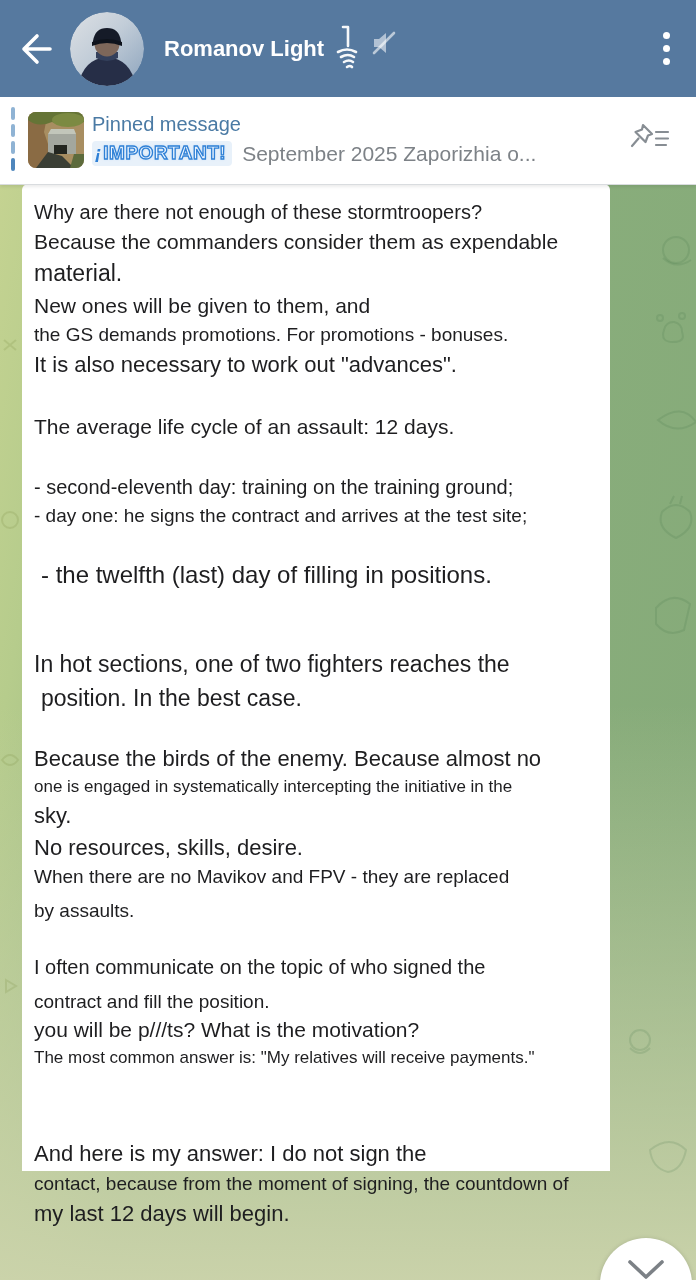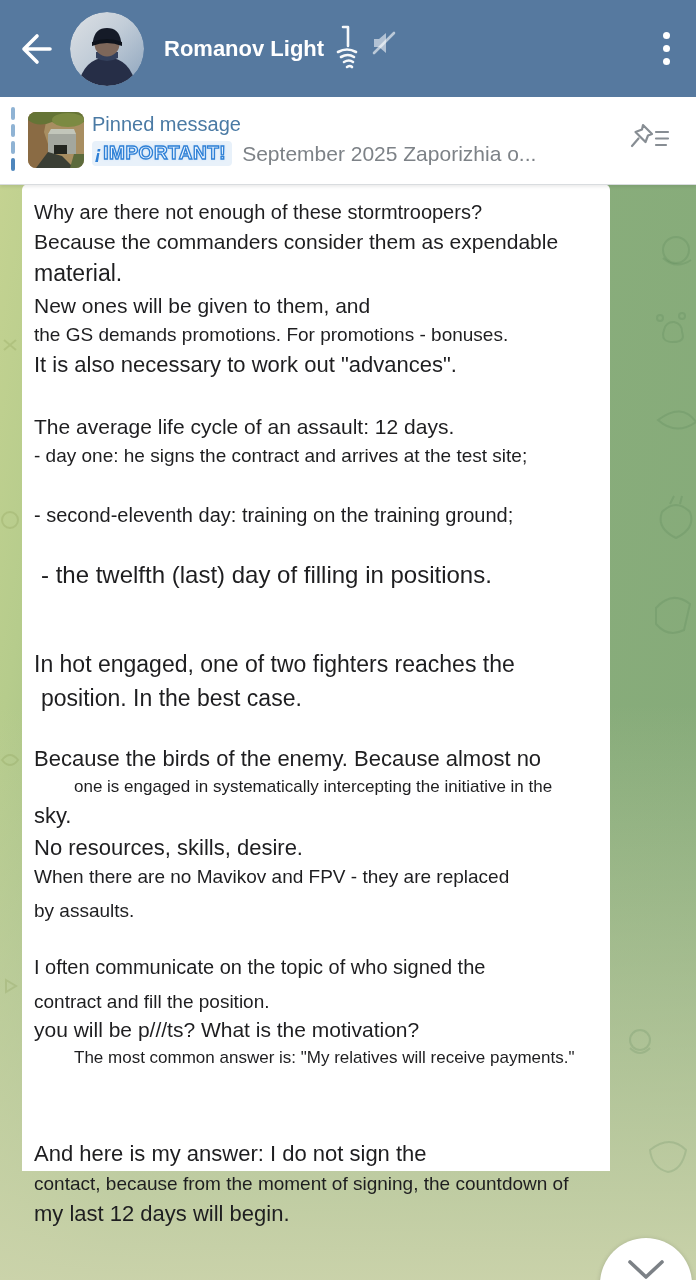--- a/index.html
+++ b/index.html
@@ -48,21 +48,21 @@
   }
   .pin-preview{color:#7d8287;font-size:21px;white-space:nowrap;overflow:hidden;text-overflow:ellipsis;}
   .pinlist-icon{position:absolute;right:24px;top:24px;cursor:pointer;}
   
   .panel{
     position:absolute;left:22px;top:184px;width:588px;height:987px;background:#fff;
     border-radius:6px 6px 0 0;z-index:10;box-sizing:border-box;padding:14px 8px 0 12px;
     color:#1e1e20;
   }
   .ln{line-height:1.45;white-space:nowrap;}
-  .f17{font-size:17px;margin-left:40px;} .f18{font-size:18px;} .f19{font-size:19px;} .f20{font-size:20px;}
+  .f17{font-size:17px;} .f18{font-size:18px;} .f19{font-size:19px;} .f20{font-size:20px;}
   .f21{font-size:21px;} .f22{font-size:22px;} .f23{font-size:23px;} .f24{font-size:24px;}
   .gap-xs{margin-top:6px;} .gap-sm{margin-top:28px;} .gap-md{margin-top:31px;}
   .gap-lg{margin-top:56px;} .gap-xl{margin-top:68px;}
   .ind1{padding-left:7px;}
   
   .scroll-btn{
     position:absolute;left:600px;top:1238px;width:92px;height:92px;border-radius:50%;
     background:#fff;box-shadow:0 1px 5px rgba(0,0,0,0.18);z-index:40;cursor:pointer;
     display:flex;justify-content:center;
   }
@@ -193,24 +193,24 @@
   </div>
 
   <div class="panel">
     <div class="ln f20">Why are there not enough of these stormtroopers?</div>
     <div class="ln f21">Because the commanders consider them as expendable</div>
     <div class="ln f23">material.</div>
     <div class="ln f21">New ones will be given to them, and</div>
     <div class="ln f19">the GS demands promotions. For promotions - bonuses.</div>
     <div class="ln f22">It is also necessary to work out "advances".</div>
     <div class="ln f21 gap-md">The average life cycle of an assault: 12 days.</div>
+    <div class="ln f20 gap-md">- second-eleventh day: training on the training ground;</div>
     <div class="ln f19">- day one: he signs the contract and arrives at the test site;</div>
-    <div class="ln f20 gap-md">- second-eleventh day: training on the training ground;</div>
     <div class="ln f24 gap-sm ind1">- the twelfth (last) day of filling in positions.</div>
-    <div class="ln f23 gap-lg">In hot engaged, one of two fighters reaches the</div>
+    <div class="ln f23 gap-lg">In hot sections, one of two fighters reaches the</div>
     <div class="ln f23 ind1">position. In the best case.</div>
     <div class="ln f22 gap-sm">Because the birds of the enemy. Because almost no</div>
     <div class="ln f17">one is engaged in systematically intercepting the initiative in the</div>
     <div class="ln f22">sky.</div>
     <div class="ln f22">No resources, skills, desire.</div>
     <div class="ln f19">When there are no Mavikov and FPV - they are replaced</div>
     <div class="ln f19 gap-xs">by assaults.</div>
     <div class="ln f20 gap-sm">I often communicate on the topic of who signed the</div>
     <div class="ln f19 gap-xs">contract and fill the position.</div>
     <div class="ln f21">you will be p///ts? What is the motivation?</div>

